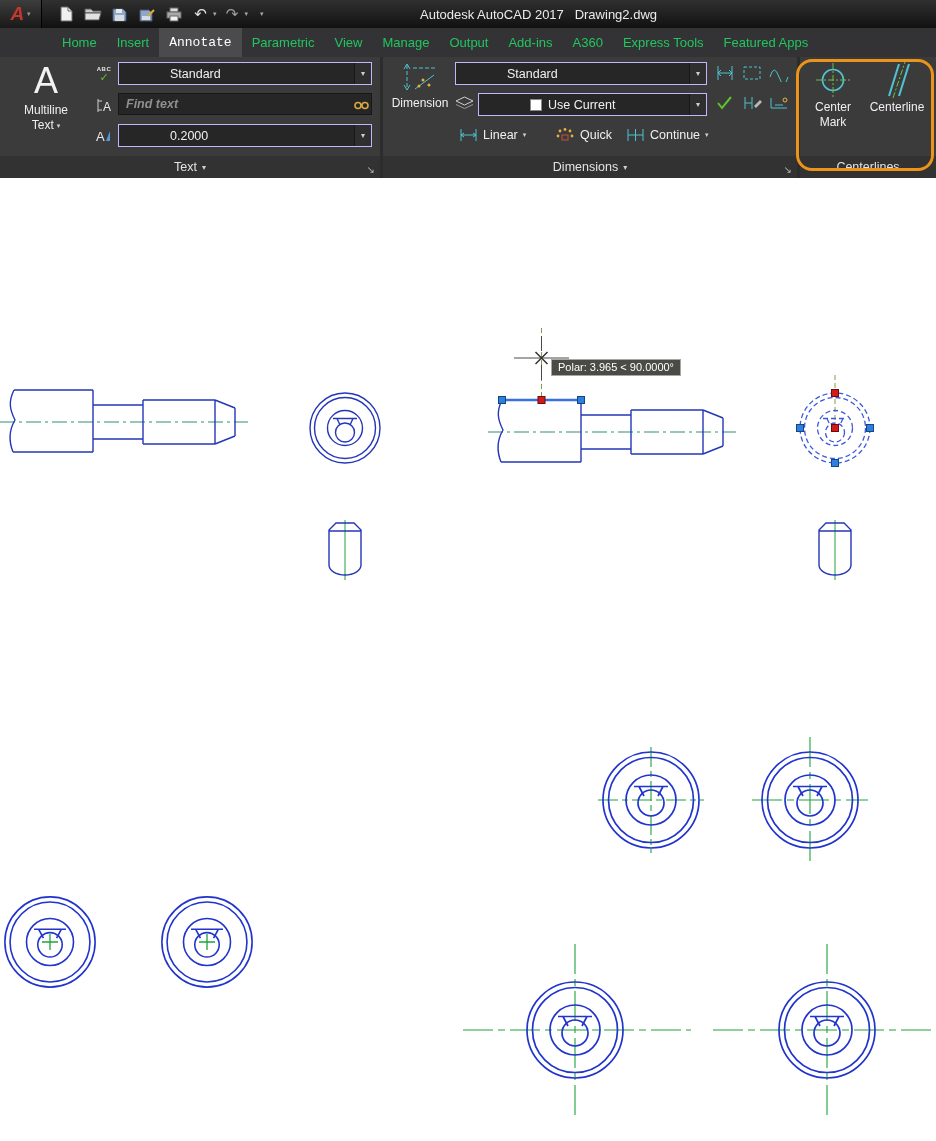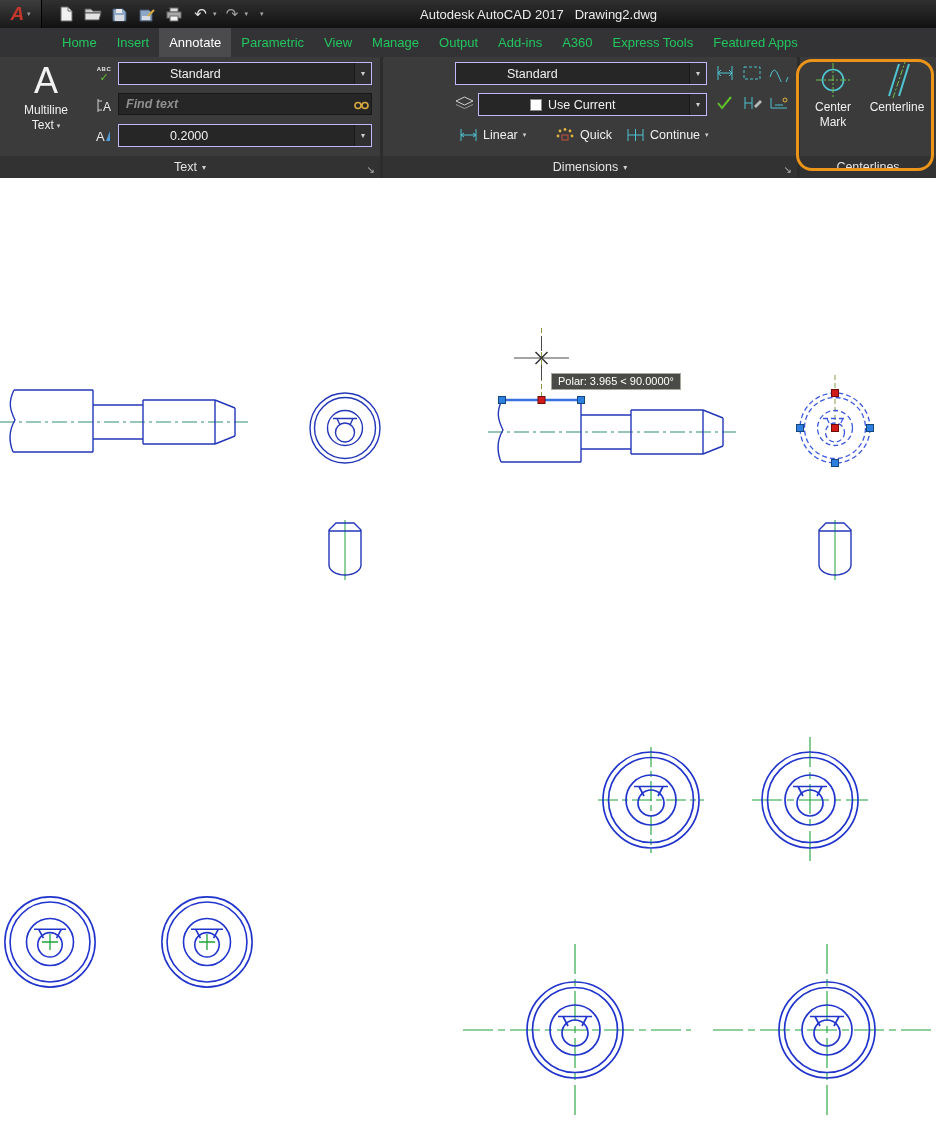--- a/index.html
+++ b/index.html
@@ -19,21 +19,21 @@
   .icon-btn { width:23px; height:24px; display:flex; align-items:center; justify-content:center; }
   .qat .uglyph { color:#e4e4e4; font-size:15px; line-height:20px; }
   .qat .caret { color:#a8a8a8; font-size:7px; margin-left:-3px; }
   .wtitle { position:absolute; left:420px; right:16px; color:#eaeaea;
     font-size:13px; white-space:pre; pointer-events:none; }
 
   
   .tabbar { position:absolute; top:28px; left:0; width:936px; height:29px;
     background:#333336; display:flex; align-items:stretch; padding-left:52px; }
   .tab { color:#22c55e; font-size:13px; padding:0 10px; display:flex; align-items:center; }
-  .tab.active { background:#4b4b4e; color:#fff; }
+  .tab.active { background:#4b4b4e; color:#fff;font-family:Liberation Mono, monospace; }
 
   
   .ribbon { position:absolute; top:57px; left:0; width:936px; height:121px; background:#3b3b3b; border-bottom:1px solid #2a2a2a; }
   .panel { position:absolute; top:0; height:121px; }
   .divider { position:absolute; top:0; width:3px; height:121px; background:#2c2c2c; }
   .footer { position:absolute; left:0; right:0; bottom:0; height:22px; background:#323232;
     color:#e3e3e3; font-size:12.5px; display:flex; align-items:center; justify-content:center; gap:5px; }
   .footer .caret { font-size:8px; color:#cfcfcf; }
   .footer .launcher { position:absolute; right:5px; bottom:3px; font-size:10px; color:#b5b5b5; }
 
@@ -68,21 +68,21 @@
     color:#f0f0f0; font-size:12.5px; white-space:nowrap; }
   .toolrow .caret { font-size:7px; color:#cfcfcf; }
   .gridicon { position:absolute; width:24px; height:24px; display:flex; align-items:center; justify-content:center; }
 
   .highlight { position:absolute; left:796px; top:59px; width:138px; height:112px;
     border:3px solid #ec9319; border-radius:16px; pointer-events:none; z-index:5; }
 
   
   .canvas { position:absolute; top:178px; left:0; width:936px; height:963px; background:#fff; }
   .canvas svg { position:absolute; left:0; top:0; }
-  .tooltip { position:absolute; left:551px; top:195px; background:#4a4a46; border:1px solid #a8a89e;
+  .tooltip { position:absolute; left:551px; top:181px; background:#4a4a46; border:1px solid #a8a89e;
     color:#fff; font-size:11px; padding:1px 6px 2px; white-space:nowrap; }
 
   .blue   { stroke:#2437b8; stroke-width:1.4; fill:none; }
   .blue2  { stroke:#2135cc; stroke-width:1.7; fill:none; }
   .sel-dash { stroke:#3d58dd; stroke-width:1.3; stroke-dasharray:5 3; fill:none; }
   .sel-line { stroke:#3a6fe0; stroke-width:2.4; }
   .track  { stroke:#8a9a49; stroke-width:1; stroke-dasharray:5 3; fill:none; }
   .cl-teal  { stroke:#2f8f74; stroke-width:1; stroke-dasharray:15 4 3 4; }
   .cl-green { stroke:#1ea43c; stroke-width:1; }
   .cm-green  { stroke:#1ea43c; stroke-width:1.1; stroke-dasharray:20 4 6 4; fill:none; }
@@ -229,20 +229,32 @@
       <div class="footer">
         <span>Text</span>
         <span class="caret glyph">▾</span>
         <span class="launcher glyph">↘</span>
       </div>
     </div>
 
     <div class="divider" style="left:380px"></div>
 
     <div class="panel" style="left:383px;width:414px">
+      <div class="bigbtn" style="left:5px;top:3px;width:64px;height:95px">
+        <svg width="40" height="36">
+          <path d="M7,5 V29" stroke="#4fc3d0" stroke-dasharray="4 2" fill="none"></path>
+          <path d="M4,9 L7,4 L10,9 M4,25 L7,30 L10,25" stroke="#4fc3d0" fill="none"></path>
+          <path d="M13,8 H37" stroke="#4fc3d0" stroke-dasharray="4 2" fill="none"></path>
+          <path d="M15,29 L34,15" stroke="#4fc3d0" fill="none"></path>
+          <circle cx="23" cy="20" r="1.5" fill="#e3b341"></circle>
+            <circle cx="29" cy="25" r="1.5" fill="#e3b341"></circle>
+            <circle cx="19" cy="26" r="1.5" fill="#e3b341"></circle>
+        </svg>
+        <span class="lbl">Dimension</span>
+      </div>
 
       <div class="combo" style="left:72px;top:5px;width:252px">
         <span class="val">
             <span>Standard</span>
           </span>
         <span class="arrow glyph">▾</span>
       </div>
 
       <span style="position:absolute;left:72px;top:39px">
         <svg width="19" height="15">

